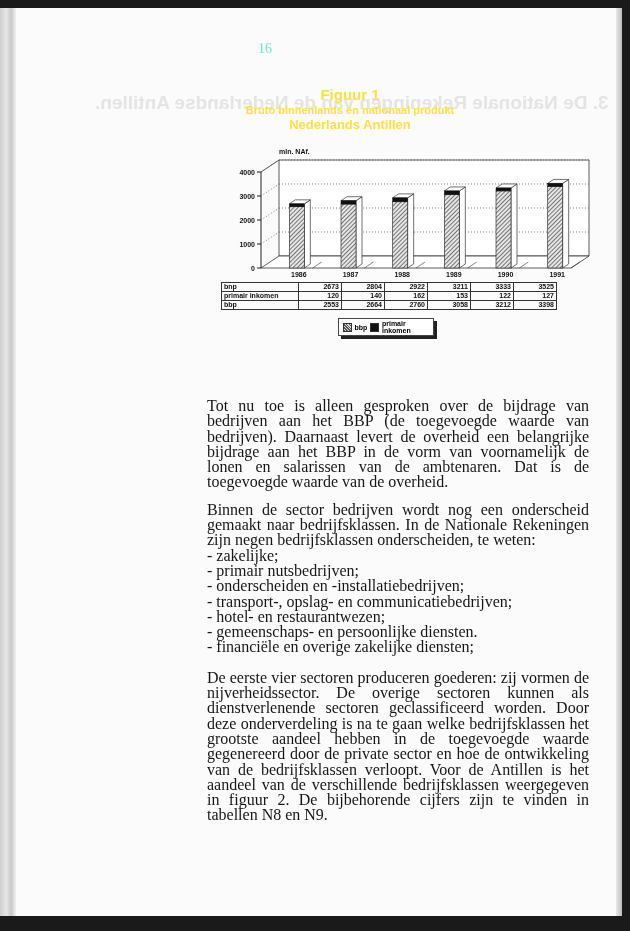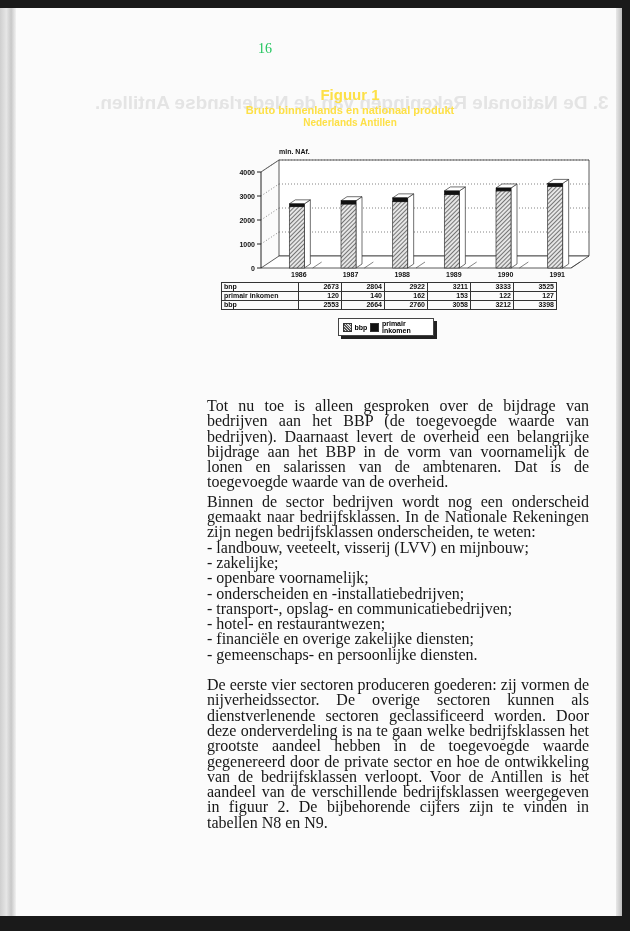--- a/index.html
+++ b/index.html
@@ -1,25 +1,25 @@
 <!DOCTYPE html>
 <html><head>
 <meta charset="utf-8">
 <style>
   html, body { margin:0; padding:0; }
   body { width:630px; height:931px; background:#1a1a1a; position:relative; overflow:hidden; font-family:"Liberation Serif", serif; }
   .page { position:absolute; left:0; top:8px; width:622px; height:908px; background:#fbfbfb; }
   .left-edge { position:absolute; left:0; top:0; width:16px; height:100%; background:linear-gradient(90deg,#cfcfcf,#e6e6e6 40%,#c8c8c8 70%,#f2f2f2); }
   .right-edge { position:absolute; right:0; top:0; width:6px; height:100%; background:linear-gradient(90deg,#e8e8e8,#bdbdbd); }
-  .page-number { position:absolute; left:0; width:530px; top:41px; text-align:center; font-size:14px; color:#22c55e; }
+  .page-number { position:absolute; left:0; width:530px; top:41px; text-align:center; font-size:14px; color:#5eead4; }
   .ghost { position:absolute; color:#e4e4e4; font-family:"Liberation Sans", sans-serif; font-weight:bold; font-size:19px; transform:scaleX(-1); white-space:nowrap; }
   .fig-title { position:absolute; left:230px; width:240px; text-align:center; font-family:"Liberation Sans", sans-serif; font-weight:bold; color:#fde047; }
   .fig-title.t1 { top:86px; font-size:15px; }
   .fig-title.t2 { top:104px; font-size:11px; left:215px; width:270px; }
-  .fig-title.t3 { top:117px; font-size:10px; }
+  .fig-title.t3 { top:117px; font-size:13px; }
   .unit { position:absolute; left:279px; top:148px; font-family:"Liberation Sans", sans-serif; font-weight:bold; font-size:7px; color:#111; }
   .chart { position:absolute; left:0; top:0; }
   .tick-label { font-family:"Liberation Sans", sans-serif; font-weight:bold; font-size:7px; fill:#111; }
   table.data { position:absolute; left:221px; top:282px; width:336px; border-collapse:collapse; font-family:"Liberation Sans", sans-serif; font-weight:bold; font-size:7px; color:#111; }
   table.data td { border:1px solid #333; padding:0 2px; height:8px; line-height:8px; text-align:right; }
   table.data td.rowhead { text-align:left; width:72px; }
   .legend { position:absolute; left:338px; top:318px; width:96px; height:18px; border:1px solid #444; background:#fff; box-shadow:3px 3px 0 #222; font-family:"Liberation Sans", sans-serif; font-weight:bold; font-size:7px; display:flex; align-items:center; padding-left:4px; gap:3px; box-sizing:border-box; }
   .sw { display:inline-block; width:7px; height:7px; border:1px solid #333; }
   .sw.hatch { background:repeating-linear-gradient(45deg,#555 0 1px,#ddd 1px 2px); }
   .sw.solid { background:#111; }
@@ -151,25 +151,24 @@
 
 <div class="legend">
   <span class="sw hatch"></span>
   <span>bbp</span>
   <span class="sw solid"></span>
   <span>primair inkomen</span>
 </div>
 
 <div class="body-text" style="top:398px;">
   <p>Tot nu toe is alleen gesproken over de bijdrage van bedrijven aan het BBP (de toegevoegde waarde van bedrijven). Daarnaast levert de overheid een belangrijke bijdrage aan het BBP in de vorm van voornamelijk de lonen en salarissen van de ambtenaren. Dat is de toegevoegde waarde van de overheid.</p>
-  <p style="margin-top:4px;">Binnen de sector bedrijven wordt nog een onderscheid gemaakt naar bedrijfsklassen. In de Nationale Rekeningen zijn negen bedrijfsklassen onderscheiden, te weten:</p>
+  <p style="margin-top:12px;">Binnen de sector bedrijven wordt nog een onderscheid gemaakt naar bedrijfsklassen. In de Nationale Rekeningen zijn negen bedrijfsklassen onderscheiden, te weten:</p>
   <ul class="list">
-    <li>- landbouw, veeteelt, visserij (LVV) en mijnbouw;</li>
     <li>- zakelijke;</li>
-    <li>- openbare voornamelijk;</li>
+    <li>- primair nutsbedrijven;</li>
     <li>- onderscheiden en -installatiebedrijven;</li>
     <li>- transport-, opslag- en communicatiebedrijven;</li>
     <li>- hotel- en restaurantwezen;</li>
+    <li>- gemeenschaps- en persoonlijke diensten.</li>
     <li>- financiële en overige zakelijke diensten;</li>
-    <li>- gemeenschaps- en persoonlijke diensten.</li>
   </ul>
   <p style="margin-top:15px;">De eerste vier sectoren produceren goederen: zij vormen de nijverheidssector. De overige sectoren kunnen als dienstverlenende sectoren geclassificeerd worden. Door deze onderverdeling is na te gaan welke bedrijfsklassen het grootste aandeel hebben in de toegevoegde waarde gegenereerd door de private sector en hoe de ontwikkeling van de bedrijfsklassen verloopt. Voor de Antillen is het aandeel van de verschillende bedrijfsklassen weergegeven in figuur 2. De bijbehorende cijfers zijn te vinden in tabellen N8 en N9.</p>
 </div>
 
 </body></html>

